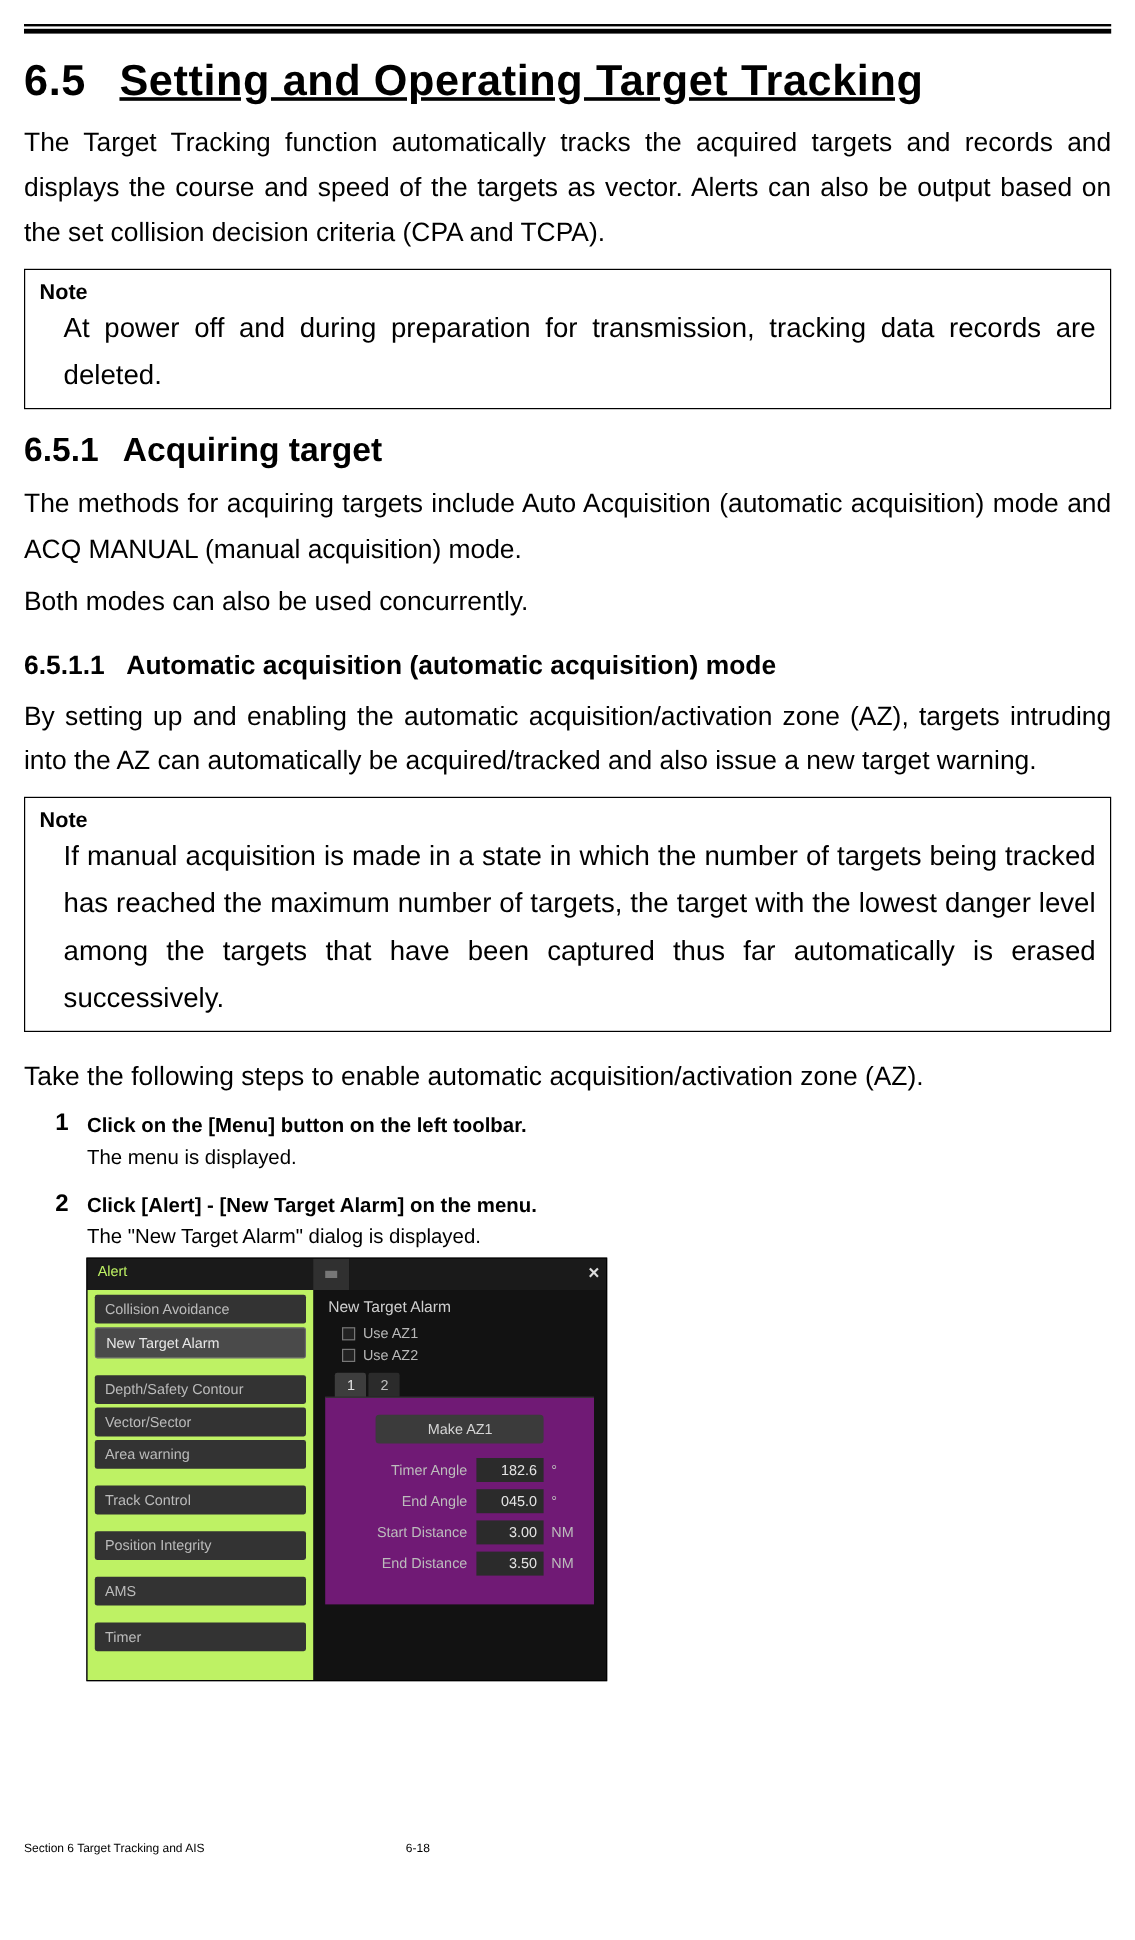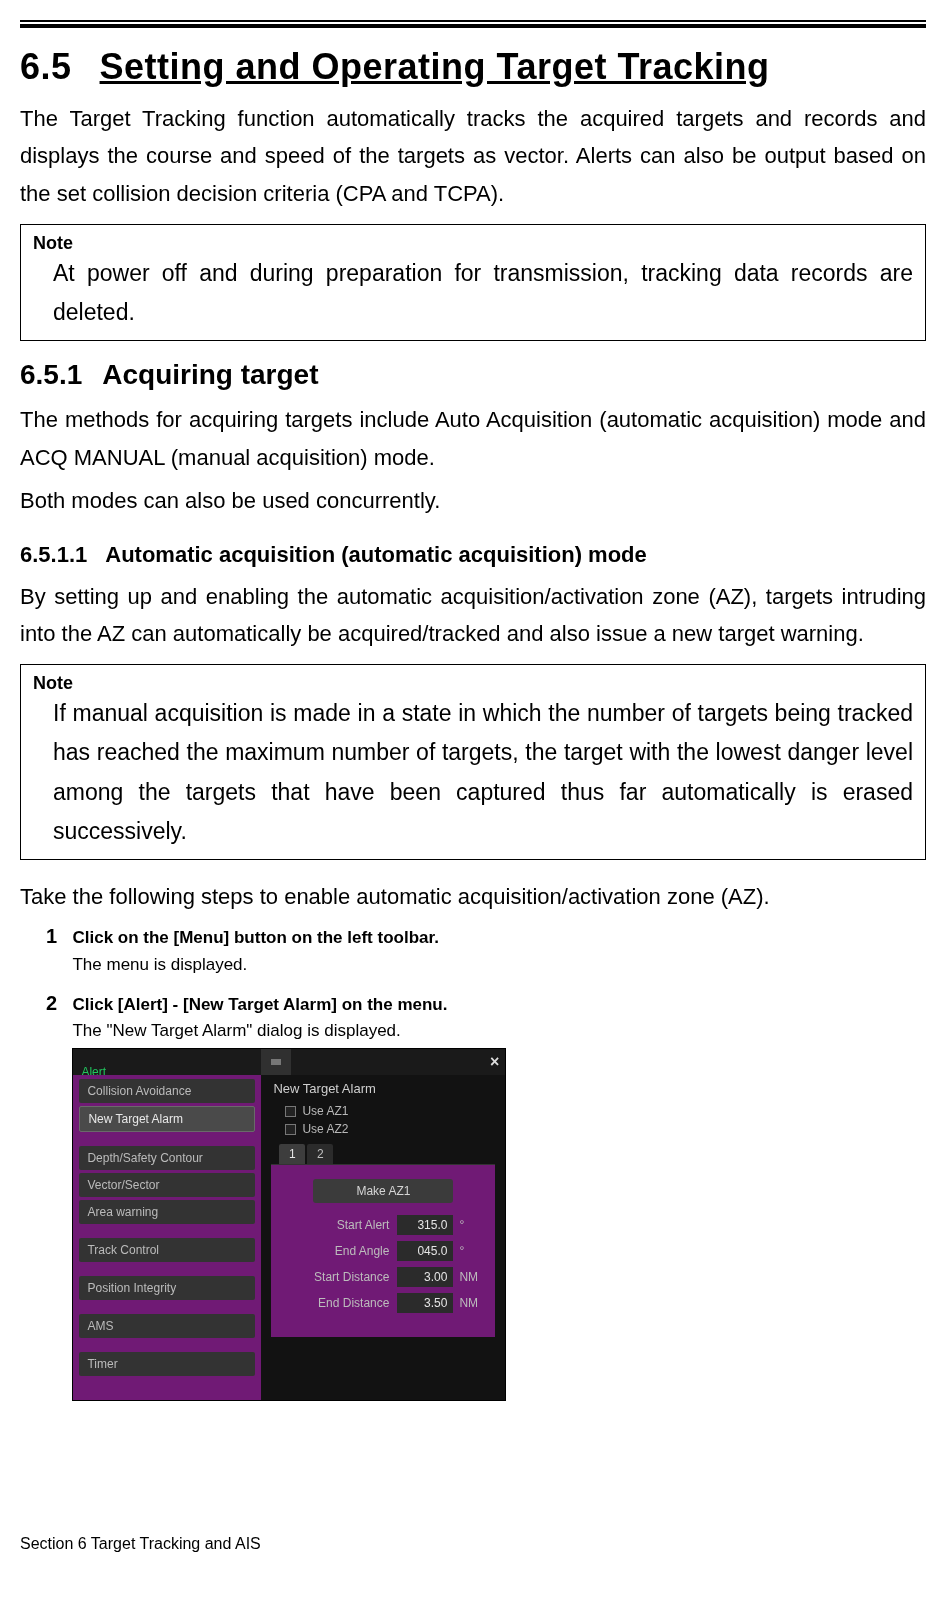--- a/index.html
+++ b/index.html
@@ -43,22 +43,22 @@
     border: 1px solid #000;
     position: relative;
   }
   .dialog-titlebar {
     display: flex;
     height: 26px;
     align-items: stretch;
   }
   .dialog-title-left {
     width: 188px;
-    padding: 16px 8px;
-    color: #22c55e;
+    padding: 3px 8px;
+    color: #bef264;
     background: #1a1a1a;
   }
   .pin-area {
     width: 30px;
     background: #303030;
     display:flex; align-items:center; justify-content:center;
   }
   .pin-icon { width:10px; height:6px; background:#777; }
   .dialog-title-right {
     flex: 1;
@@ -66,21 +66,21 @@
     position: relative;
   }
   .close-btn {
     position:absolute; right:6px; top:4px;
     color:#ddd; font-size:16px; font-weight:bold;
     cursor:pointer;
   }
   .dialog-body { display: flex; }
   .sidebar {
     width: 188px;
-    background: #701a75;
+    background: #bef264;
     padding: 4px 6px 10px 6px;
   }
   .side-group { margin-bottom: 14px; }
   .side-item {
     background: #333333;
     color: #bbbbbb;
     padding: 5px 8px;
     margin-bottom: 3px;
     border-radius: 2px;
     cursor: pointer;
@@ -117,23 +117,22 @@
   .field-row { display:flex; align-items:center; justify-content:flex-end; margin: 6px 0; }
   .field-label { color:#bcbcbc; font-size:12px; margin-right: 8px; }
   .field-input {
     width: 56px; background:#2b2b2b; color:#e5e5e5;
     text-align:right; padding:3px 6px; font-size:12px;
     border:none;
   }
   .field-unit { width: 26px; color:#bcbcbc; font-size:12px; text-align:left; margin-left:6px; }
   .footer {
     display:flex; justify-content:space-between;
-    font-size:16px; color:#000;
+    font-size:10px; color:#000;
     padding: 90px 20px 14px 20px;
-    flex-direction: column;
   }
 </style>
 </head>
 <body>
 
 <div class="page">
   <div class="top-rule"></div>
   <div class="top-rule2"></div>
 
   <h1 class="section-h">
@@ -227,22 +226,22 @@
                 <span class="cb"></span>
                 <span>Use AZ2</span>
               </div>
               <div class="tabs">
                 <div class="tab active">1</div>
                 <div class="tab">2</div>
               </div>
               <div class="tab-panel">
                 <div class="make-btn">Make AZ1</div>
                 <div class="field-row">
-                  <span class="field-label">Start Alert</span>
-                  <span class="field-input">315.0</span>
+                  <span class="field-label">Timer Angle</span>
+                  <span class="field-input">182.6</span>
                   <span class="field-unit">°</span>
                 </div>
                 <div class="field-row">
                   <span class="field-label">End Angle</span>
                   <span class="field-input">045.0</span>
                   <span class="field-unit">°</span>
                 </div>
                 <div class="field-row">
                   <span class="field-label">Start Distance</span>
                   <span class="field-input">3.00</span>

